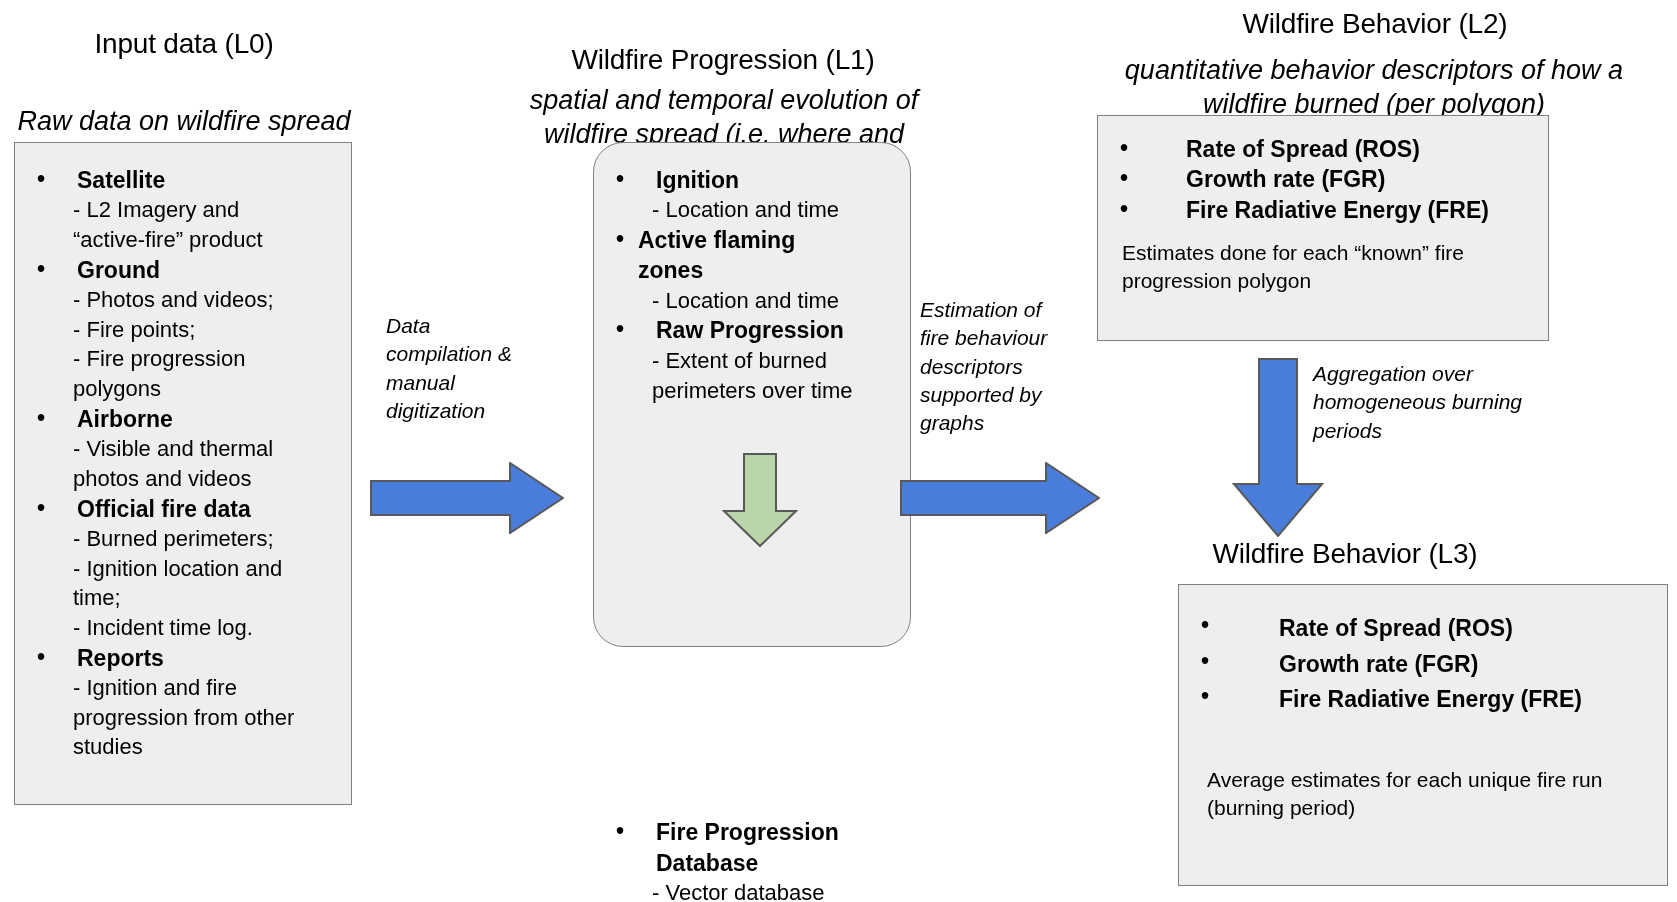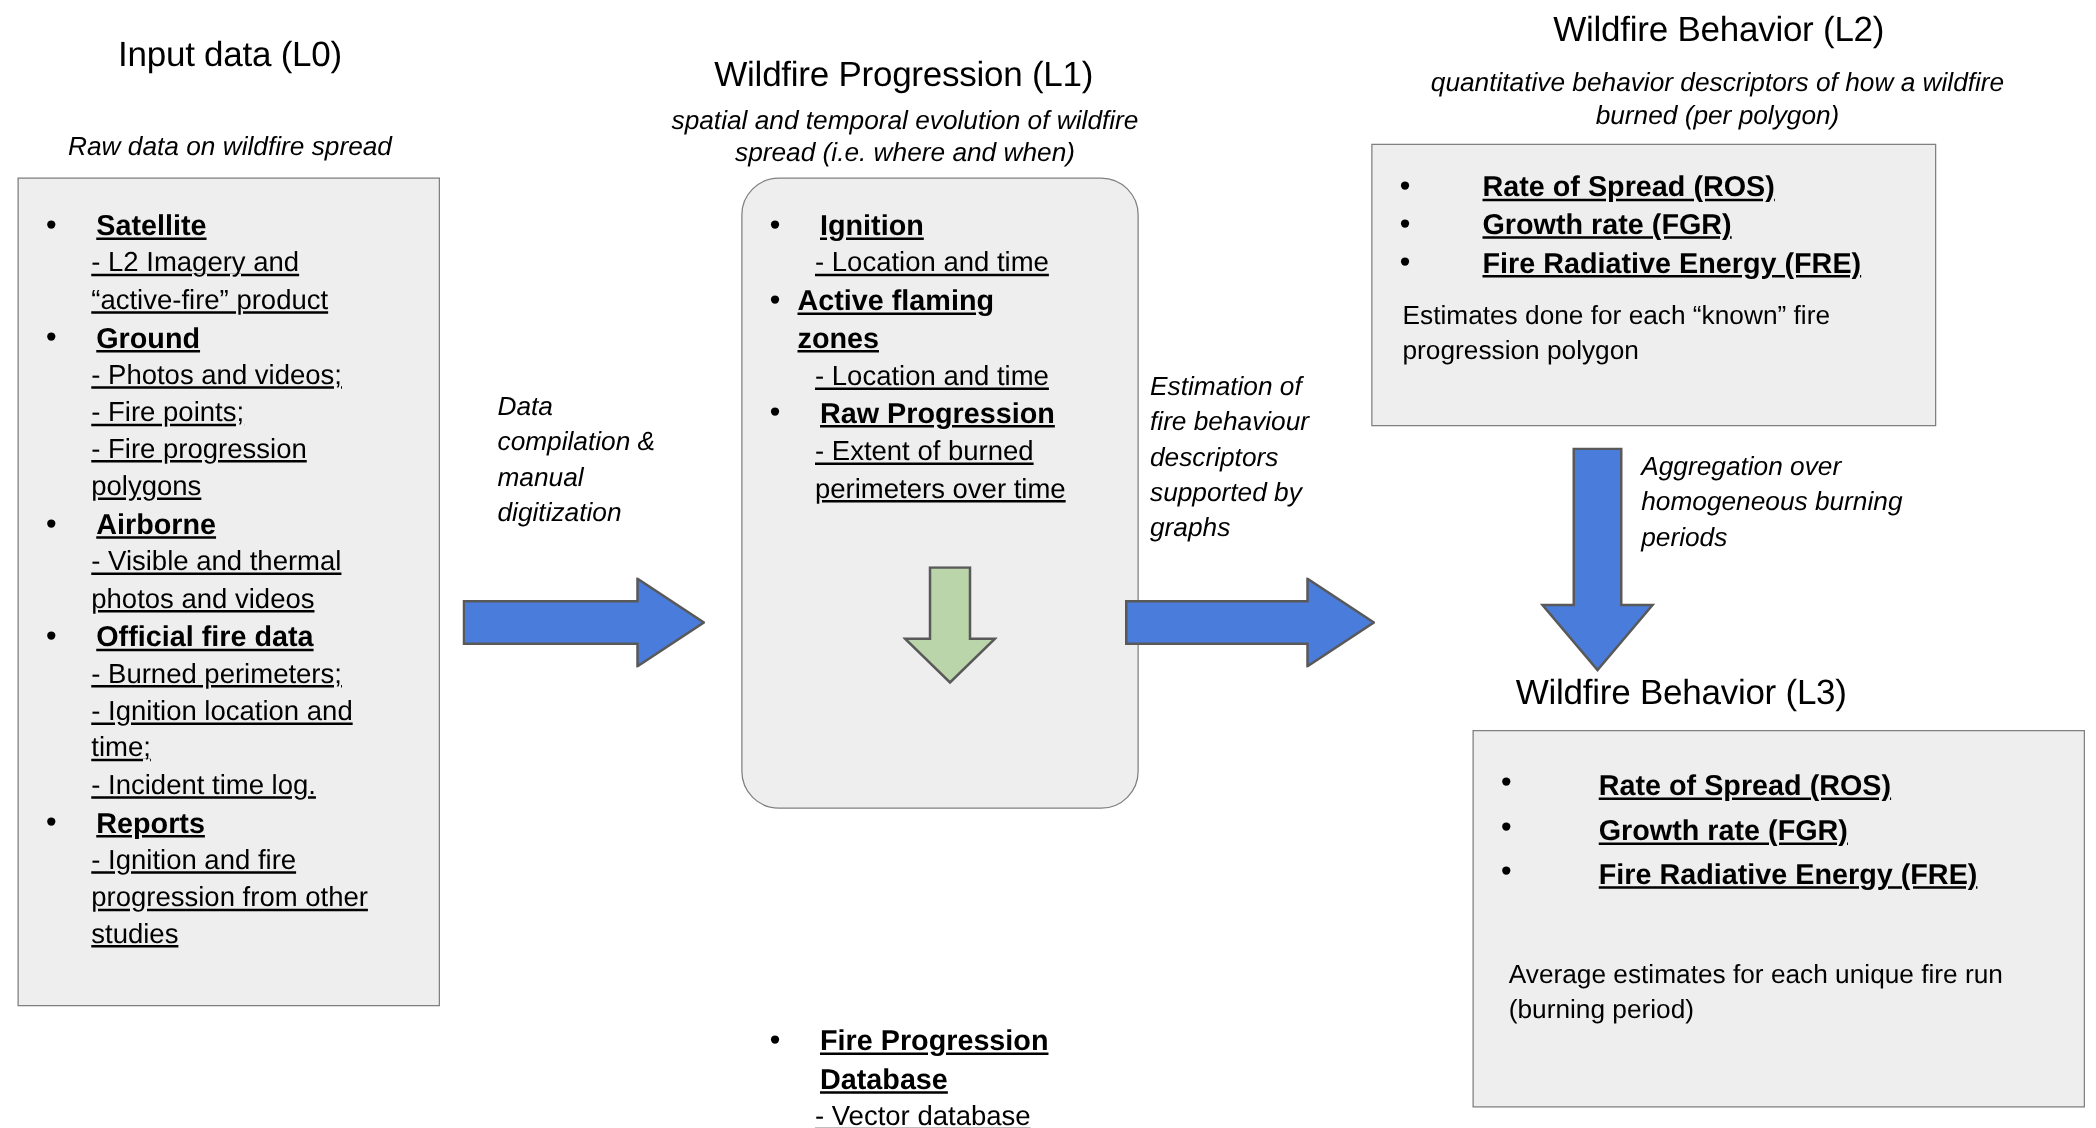--- a/index.html
+++ b/index.html
@@ -22,36 +22,35 @@
     text-align: center;
     font-weight: normal;
     font-size: 28px;
     line-height: 1.15;
     letter-spacing: -0.2px;
   }
   .col-sub {
     position: absolute;
     text-align: center;
     font-style: italic;
-    font-size: 21px;
+    font-size: 27px;
     line-height: 1.25;
   }
   .panel {
     position: absolute;
     background: #eeeeee;
     border: 1.5px solid #808080;
     box-sizing: border-box;
   }
 
   
   ul.blist {
     list-style: none;
     margin: 0;
     padding: 0;
-    text-decoration: underline;
   }
   ul.blist > li {
     position: relative;
     margin: 0;
     padding: 0;
   }
   .bullet-row {
     position: relative;
     padding-left: 62px;
     font-weight: bold;
@@ -123,21 +122,21 @@
     </li>
     <li>
       <div class="bullet-row">Reports</div>
       <div class="sub-line">- Ignition and fire</div>
       <div class="sub-line">progression from other</div>
       <div class="sub-line">studies</div>
     </li>
   </ul>
 </div>
 
-<div class="arrow-label" style="left:398px; top:312px; width:150px;">Data compilation &amp; manual digitization</div>
+<div class="arrow-label" style="left:386px; top:312px; width:150px;">Data compilation &amp; manual digitization</div>
 <svg class="arrow-svg" style="left:370px; top:462px;" width="194" height="72" viewBox="0 0 194 72">
   <polygon points="1,19 140,19 140,1 193,36 140,71 140,53 1,53" fill="#4a7ddb" stroke="#595959" stroke-width="2"></polygon>
 </svg>
 
 <div class="col-title" style="left:508px; top:44px; width:430px;">Wildfire Progression (L1)</div>
 <div class="col-sub" style="left:512px; top:84px; width:424px;">spatial and temporal evolution of wildfire spread (i.e. where and when)</div>
 
 <div class="panel" style="left:593px; top:142px; width:318px; height:505px;border-radius:30px;">
   <ul class="blist" style="padding-top:22px;">
     <li>

